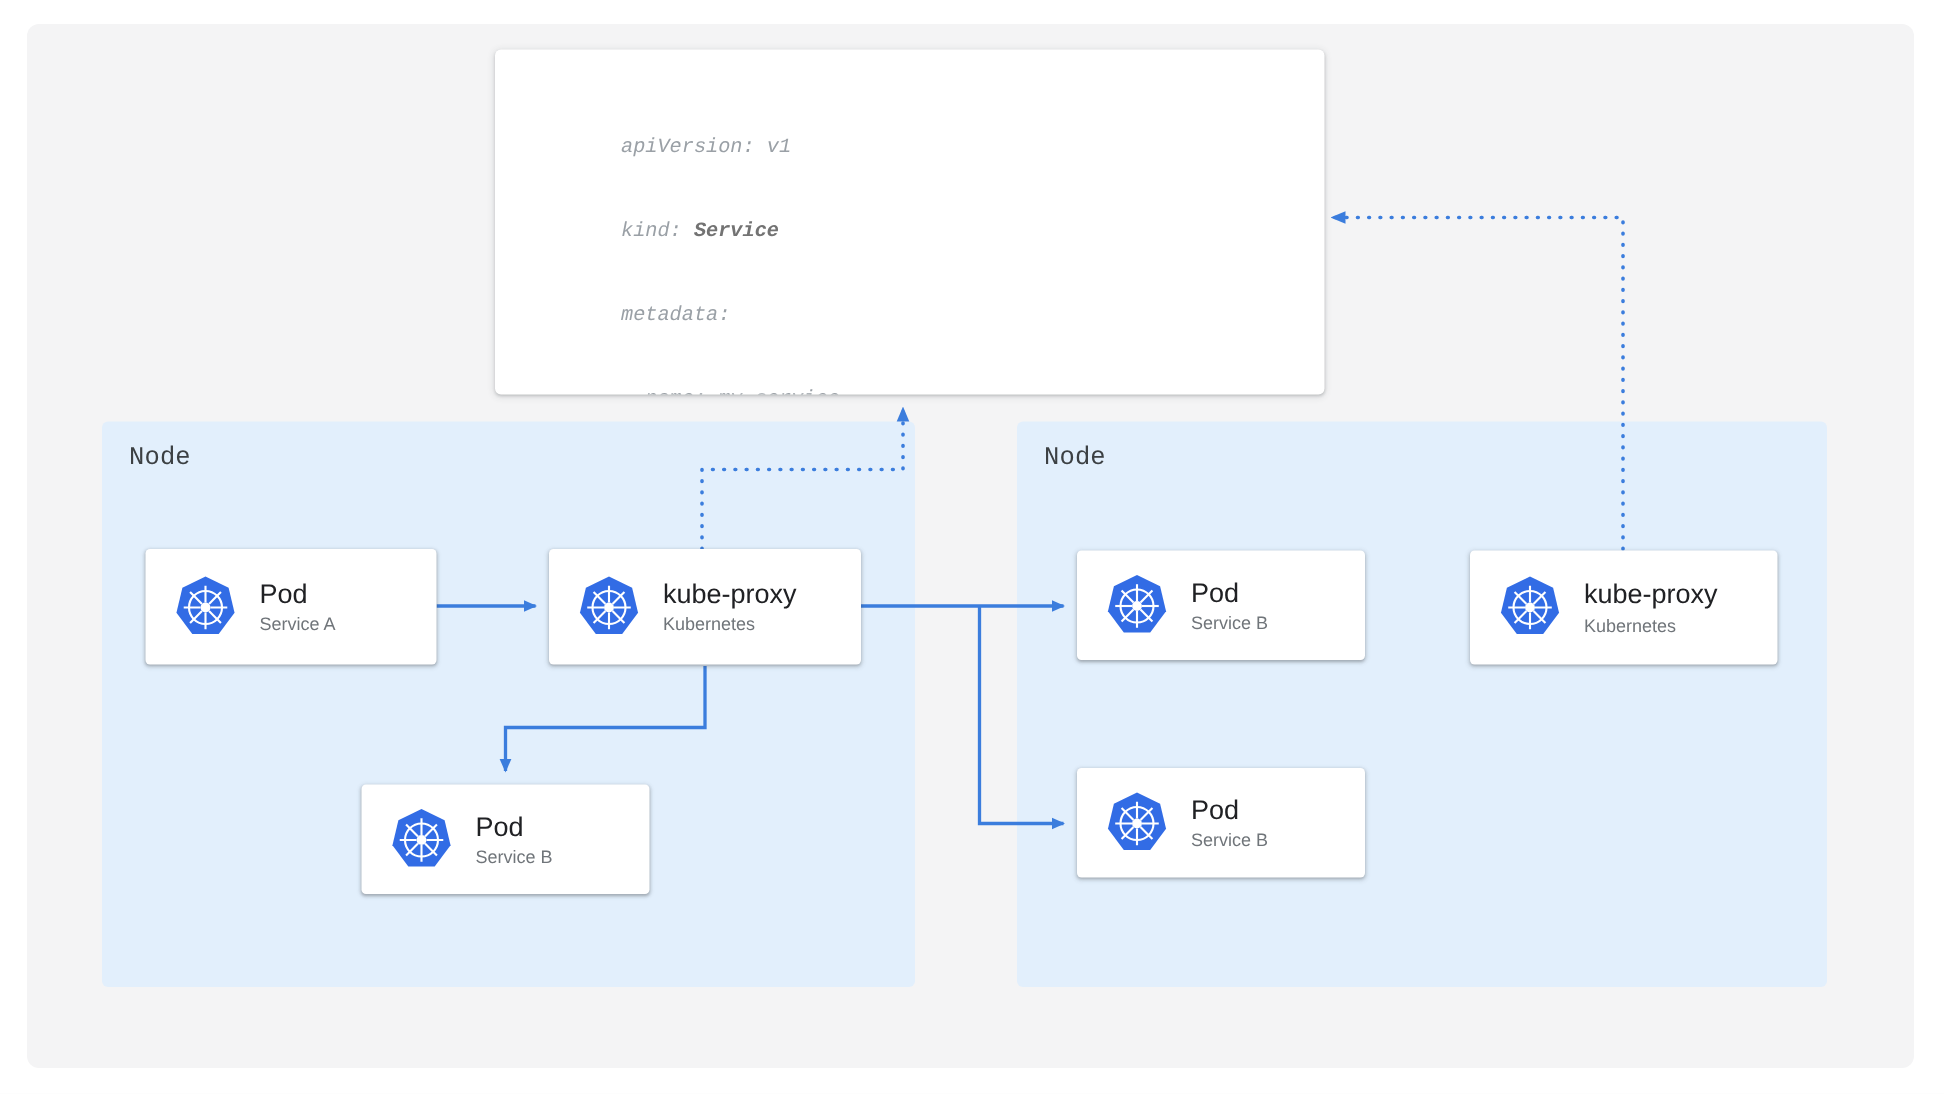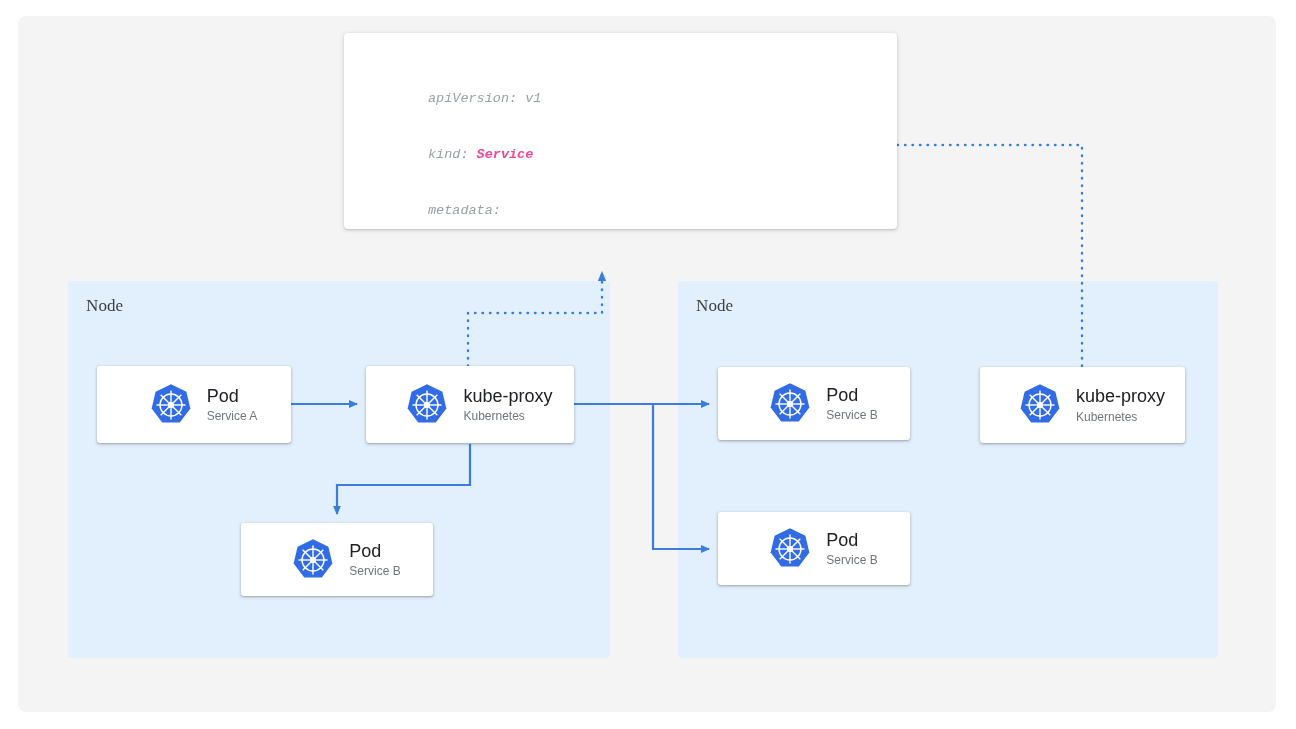--- a/index.html
+++ b/index.html
@@ -42,33 +42,32 @@
   
   .node-box {
     position: absolute;
     background: #e2effc;
     border-radius: 4px;
   }
   .node-label {
     position: absolute;
     font-size: 17px;
     color: #3c4043;
-    font-family: Liberation Serif, serif;
+    font-family: Liberation Mono, monospace;
     letter-spacing: 0.1px;
   }
   
   .card {
     position: absolute;
     background: #ffffff;
     border-radius: 3px;
     box-shadow: 0 1px 2px rgba(60,64,67,0.30), 0 1px 3px 1px rgba(60,64,67,0.12);
     display: flex;
     align-items: center;
     box-sizing: border-box;
-    justify-content: center;
   }
   .card .logo {
     flex: 0 0 auto;
     margin-left: 18px;
     margin-right: 14px;
     width: 44px;
     height: 44px;
     display: block;
   }
   .card .card-text {
@@ -86,44 +85,44 @@
   .card .card-sub {
     font-size: 12px;
     color: #70757a;
     font-family: "Liberation Sans", sans-serif;
     white-space: nowrap;
     margin-top: 2px;
   }
   
   .yaml-card {
     position: absolute;
-    left: 344px;
+    left: 330px;
     top: 33px;
     width: 553px;
-    height: 196px;
+    height: 230px;
     background: #ffffff;
     border-radius: 4px;
     box-shadow: 0 1px 2px rgba(60,64,67,0.22), 0 1px 4px 1px rgba(60,64,67,0.10);
     box-sizing: border-box;
     overflow: hidden;
   }
   .yaml-body {
     position: absolute;
     left: 84px;
     top: 20px;
     font-family: "Liberation Mono", "DejaVu Sans Mono", monospace;
     font-style: italic;
     font-size: 13.5px;
     line-height: 18.6px;
     color: #9aa0a6;
     white-space: pre;
   }
   .yaml-line { display: block; white-space: pre; }
   .yaml-line .k-bold {
-    color: #ec4899;
+    color: #737373;
     font-weight: bold;
   }
 </style>
 </head>
 <body>
 
 <div id="canvas">
 
   <div class="panel"></div>
 

